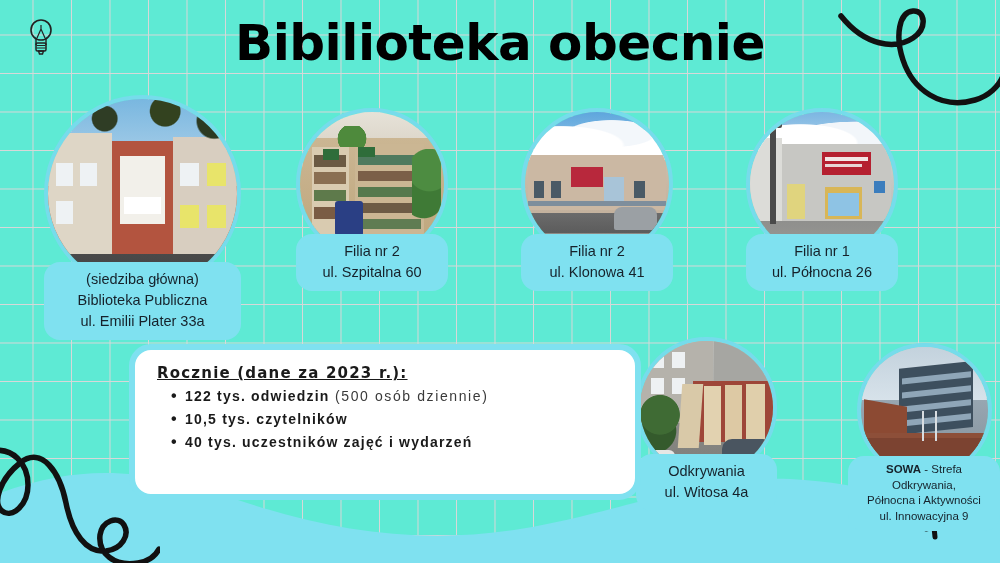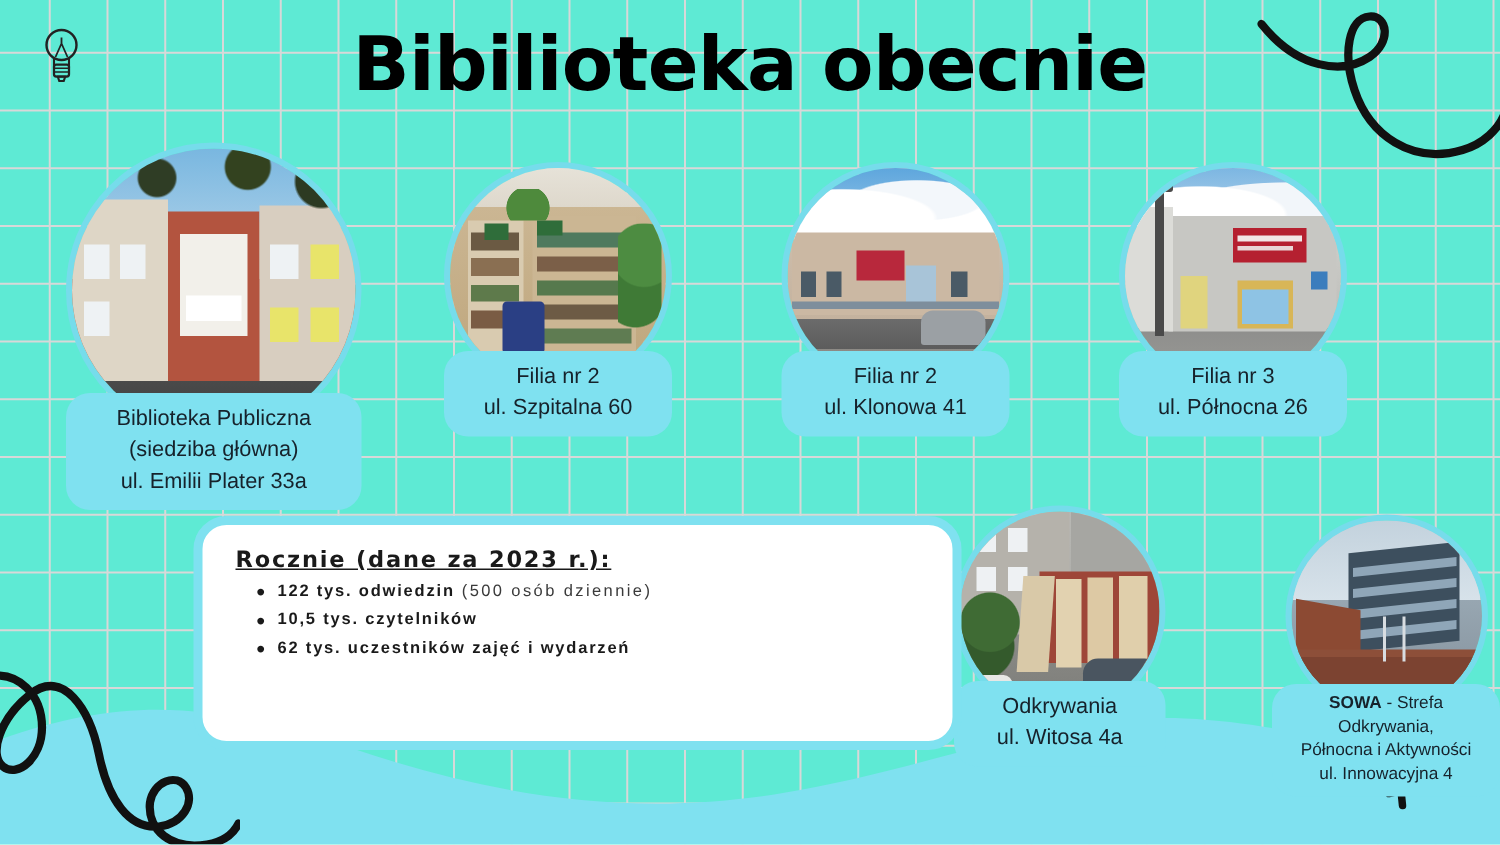--- a/index.html
+++ b/index.html
@@ -101,21 +101,21 @@
     font-weight: bold;
     font-size: 15px;
     letter-spacing: 1.2px;
     text-decoration: underline;
     color: #1a1a1a;
     margin-bottom: 6px;
   }
   #stats-list { list-style: none; margin: 0; padding: 0 0 0 14px; }
   #stats-list li {
     position: relative;
-    font-size: 11px;
+    font-size: 14px;
     font-weight: bold;
     color: #1a1a1a;
     padding-left: 14px;
     margin-bottom: 7px;
     letter-spacing: 0.2px;
   }
   #stats-list li::before {
     content: "\2022";
     position: absolute;
     left: 0;
@@ -171,22 +171,22 @@
         <div style="position:absolute;left:17%;top:34%;width:9%;height:12%;background:#eef2f4;"></div>
         <div style="position:absolute;left:4%;top:54%;width:9%;height:12%;background:#eef2f4;"></div>
         <div style="position:absolute;left:70%;top:34%;width:10%;height:12%;background:#eef2f4;"></div>
         <div style="position:absolute;left:84%;top:34%;width:10%;height:12%;background:#e8e46a;"></div>
         <div style="position:absolute;left:70%;top:56%;width:10%;height:12%;background:#e8e46a;"></div>
         <div style="position:absolute;left:84%;top:56%;width:10%;height:12%;background:#e8e46a;"></div>
         <div style="position:absolute;left:0;top:0;width:100%;height:26%;background:radial-gradient(circle at 30% 40%, #2f3d25 0 9%, transparent 10%),radial-gradient(circle at 62% 25%, #33421f 0 12%, transparent 13%),radial-gradient(circle at 88% 45%, #2c3a22 0 10%, transparent 11%);"></div>
       </div>
     </div>
     <div class="caption" style="width:197px; margin-top:-30px;">
+      <div>(siedziba główna)</div>
       <div>Biblioteka Publiczna</div>
-      <div>(siedziba główna)</div>
       <div>ul. Emilii Plater 33a</div>
     </div>
   </div>
 
   <div class="card" style="left:296px; top:108px; width:152px;">
     <div class="photo-circle" style="width:152px; height:152px;">
       <div class="photo-inner" style="background:linear-gradient(#e6e2d8 0%,#ded8cc 18%,#cbb693 18%,#c0a87f 86%,#8d7355 86%,#7d6448 100%);">
         <div style="position:absolute;left:8%;top:24%;width:26%;height:62%;background:#d9cbb0;"></div>
         <div style="position:absolute;left:10%;top:30%;width:22%;height:8%;background:#6b5a43;"></div>
         <div style="position:absolute;left:10%;top:42%;width:22%;height:8%;background:#8a6f52;"></div>
@@ -242,21 +242,21 @@
         <div style="position:absolute;left:52%;top:36%;width:26%;height:2%;background:#e8d5d5;"></div>
         <div style="position:absolute;left:52%;top:52%;width:26%;height:22%;background:#d8b657;"></div>
         <div style="position:absolute;left:54%;top:56%;width:22%;height:16%;background:#8ec3e4;"></div>
         <div style="position:absolute;left:26%;top:50%;width:12%;height:24%;background:#e0d47e;"></div>
         <div style="position:absolute;left:86%;top:48%;width:8%;height:8%;background:#3b7dbd;"></div>
         <div style="position:absolute;left:14%;top:8%;width:4%;height:70%;background:#4a4a4a;"></div>
         <div style="position:absolute;left:10%;top:7%;width:12%;height:4%;background:#4a4a4a;border-radius:2px;"></div>
       </div>
     </div>
     <div class="caption" style="width:152px; margin-top:-26px;">
-      <div>Filia nr 3</div>
+      <div>Filia nr 1</div>
       <div>ul. Północna 26</div>
     </div>
   </div>
 
   <div class="card" style="left:636px; top:337px; width:141px;">
     <div class="photo-circle" style="width:141px; height:141px;">
       <div class="photo-inner" style="background:linear-gradient(#b8b8b4 0%,#a9a9a5 55%,#8d8d89 55%,#7c7c78 100%);">
         <div style="position:absolute;left:0;top:0;width:55%;height:62%;background:#b5b2ab;"></div>
         <div style="position:absolute;left:8%;top:8%;width:10%;height:12%;background:#eef1f3;"></div>
         <div style="position:absolute;left:24%;top:8%;width:10%;height:12%;background:#eef1f3;"></div>
@@ -294,32 +294,32 @@
         <div style="position:absolute;left:48%;top:50%;width:2%;height:24%;background:#d8dde1;"></div>
         <div style="position:absolute;left:58%;top:50%;width:2%;height:24%;background:#d8dde1;"></div>
         <div style="position:absolute;left:0;top:92%;width:100%;height:8%;background:#5d5a55;"></div>
       </div>
     </div>
     <div class="caption small" style="width:152px; margin-top:-22px; margin-left:-9px;">
       <div>
         <b>SOWA</b><span> - Strefa Odkrywania,</span>
       </div>
       <div>Północna i Aktywności</div>
-      <div>ul. Innowacyjna 4</div>
+      <div>ul. Innowacyjna 9</div>
     </div>
   </div>
 
   <div id="stats-box">
     <div id="stats-title">Rocznie (dane za 2023 r.):</div>
     <ul id="stats-list">
       <li>
         <span class="li-strong">122 tys. odwiedzin</span><span class="li-note"> (500 osób dziennie)</span>
       </li>
       <li>
         <span class="li-strong">10,5 tys. czytelników</span><span class="li-note"></span>
       </li>
       <li>
-        <span class="li-strong">62 tys. uczestników zajęć i wydarzeń</span><span class="li-note"></span>
+        <span class="li-strong">40 tys. uczestników zajęć i wydarzeń</span><span class="li-note"></span>
       </li>
     </ul>
   </div>
 
 </div>
 
 </body></html>

